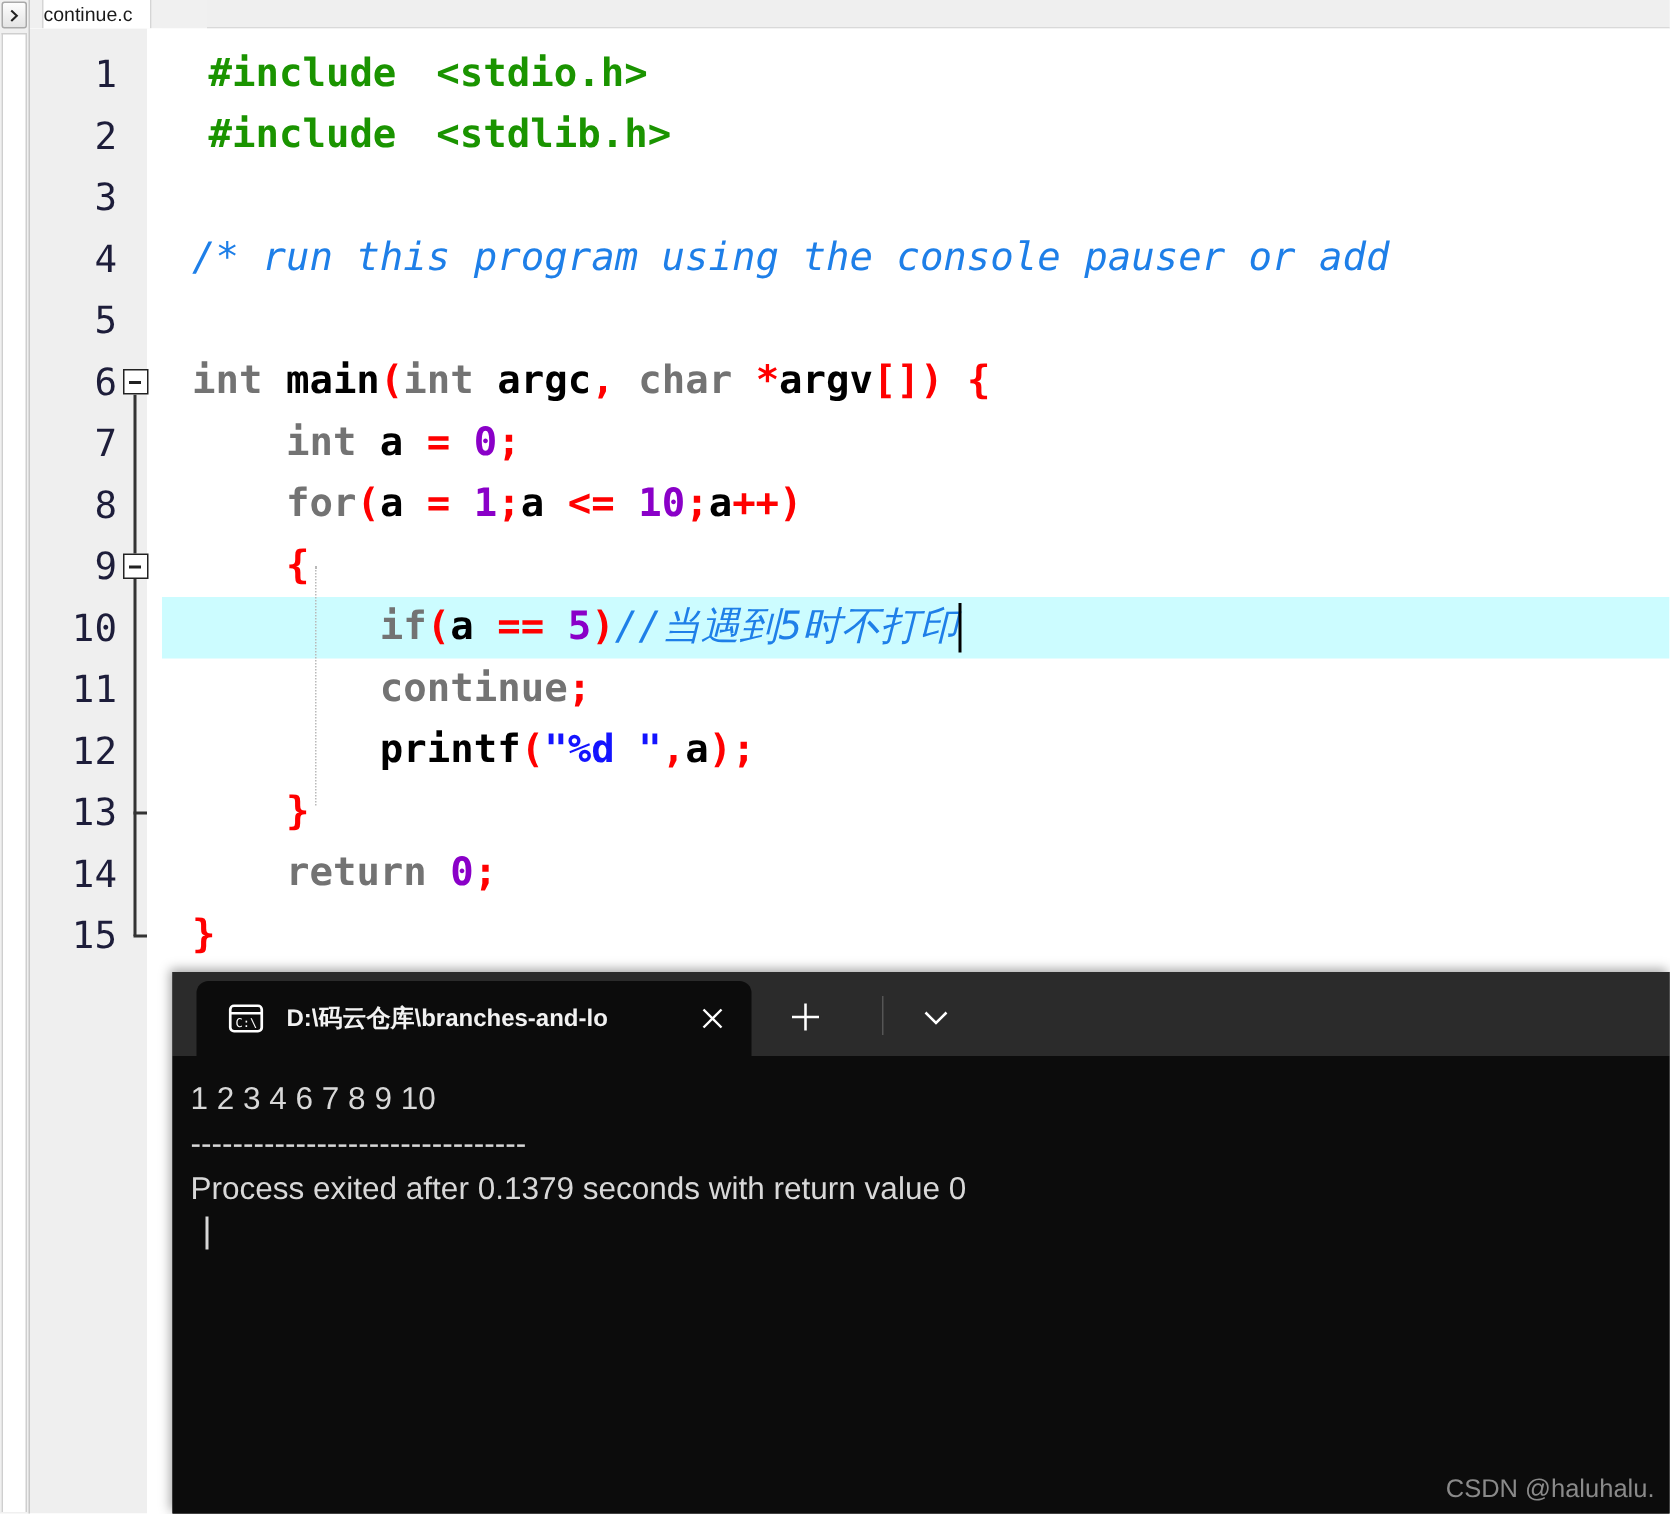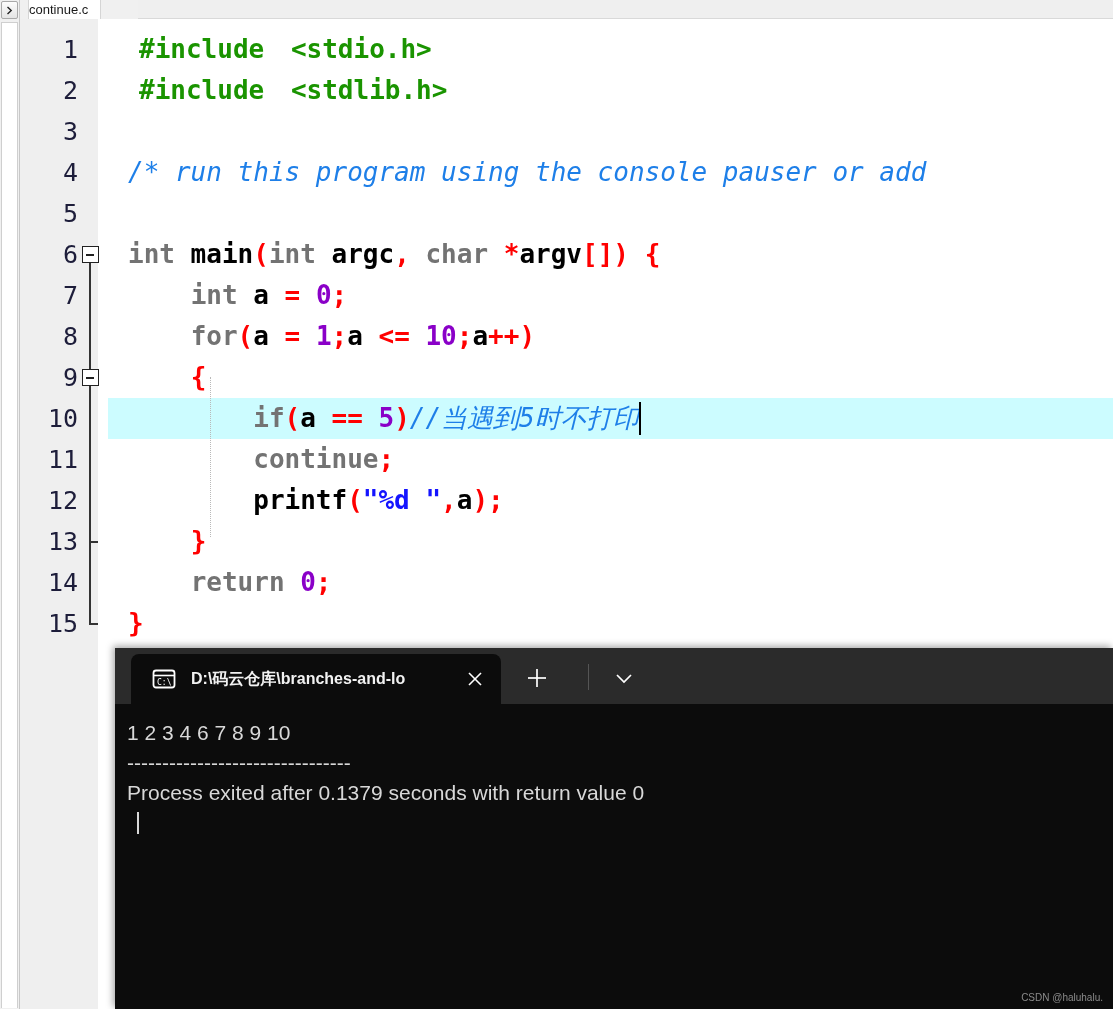--- a/index.html
+++ b/index.html
@@ -308,21 +308,21 @@
     width: 2px;
     height: 22px;
     background: #d8d8d8;
     vertical-align: -4px;
     margin-left: 10px;
   }
   .watermark {
     position: absolute;
     right: 10px; bottom: 6px;
     font-family: "Liberation Sans", sans-serif;
-    font-size: 10px;
+    font-size: 17px;
     color: #8a8a8a;
   }
 </style>
 </head>
 <body>
 
 <div id="ide">
 
   <div class="left-rail">
     <div class="rail-scroll-btn">

